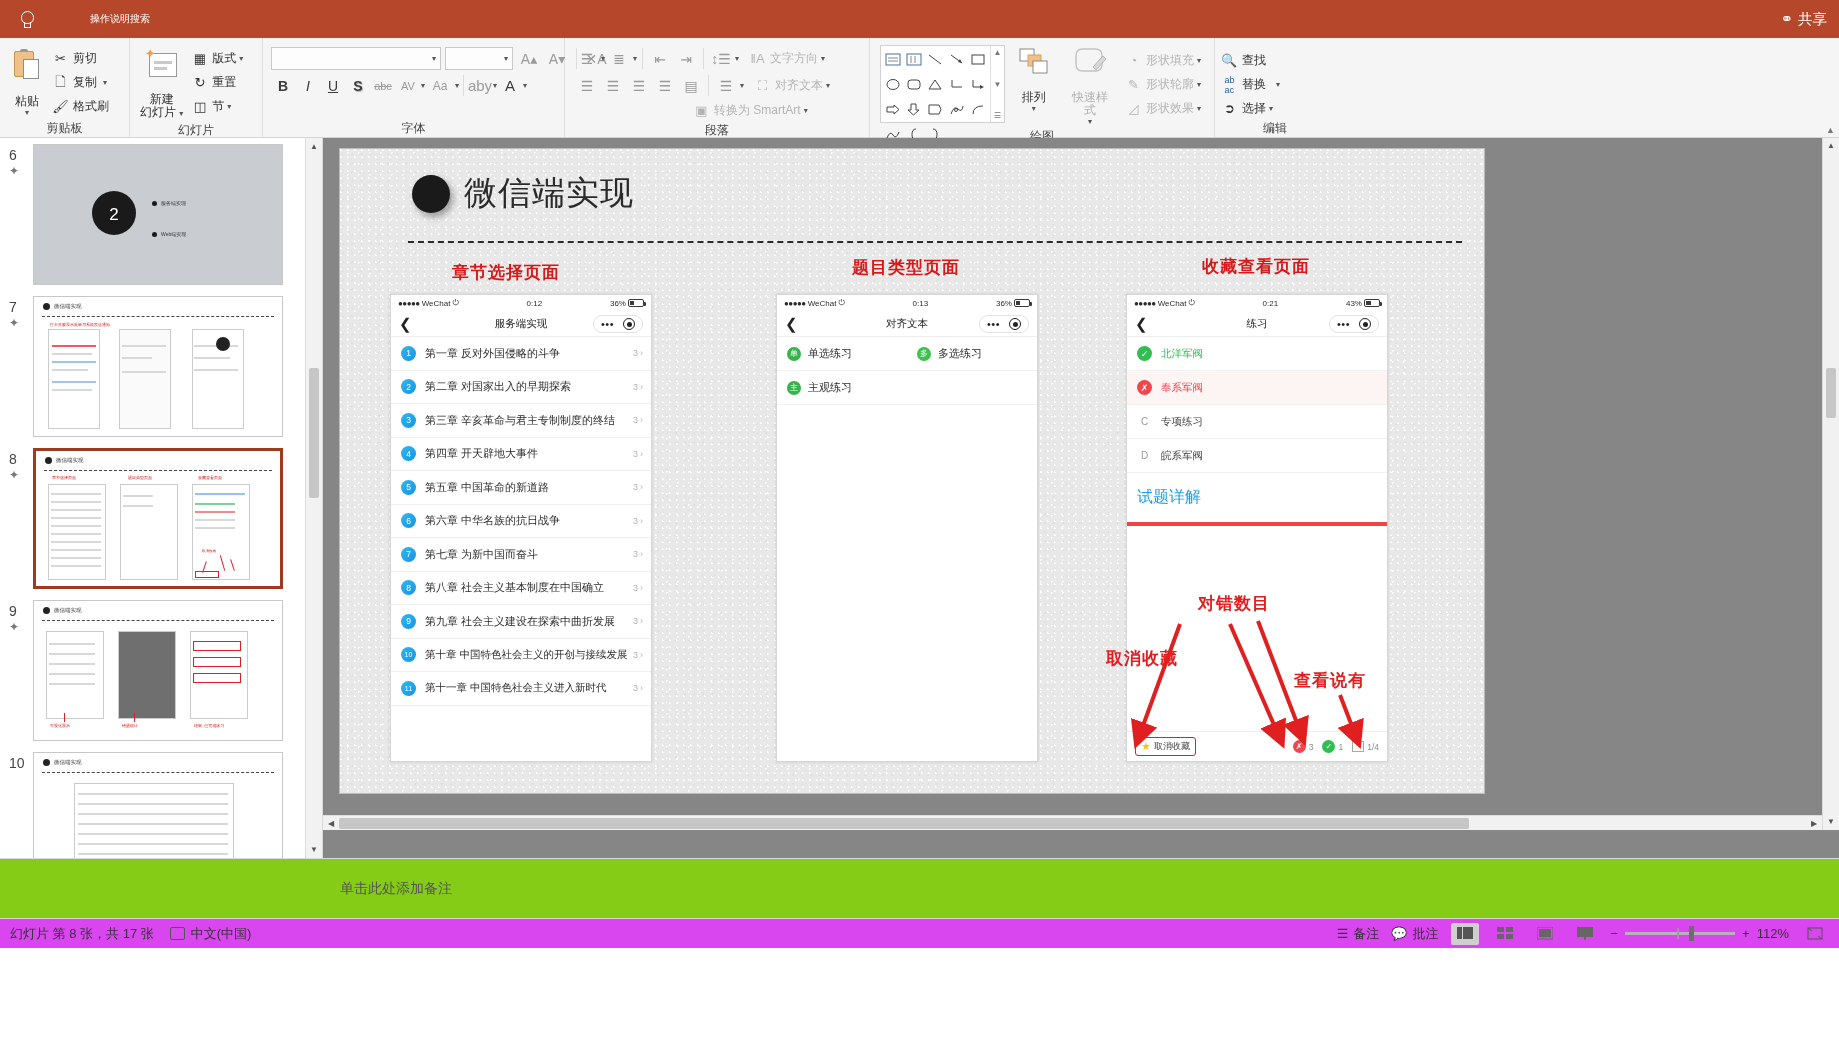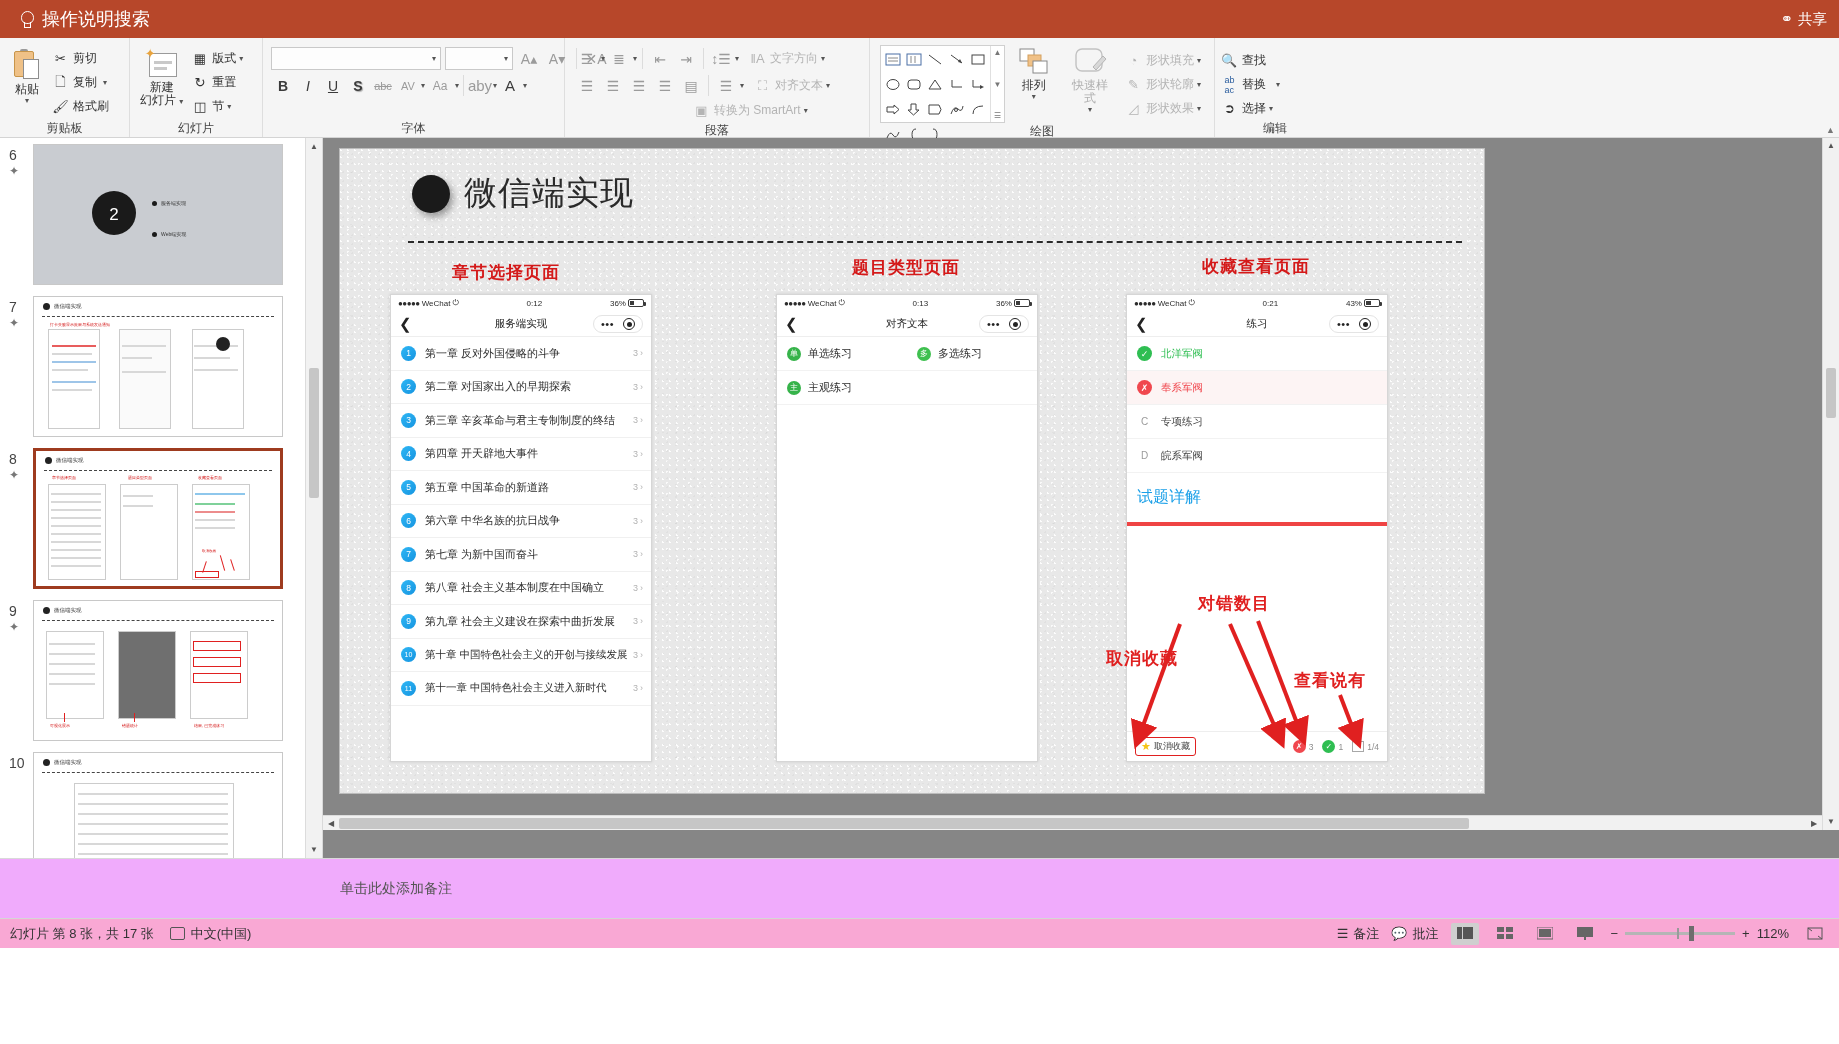--- a/index.html
+++ b/index.html
@@ -13,21 +13,21 @@
   .titlebar {
     height: 38px; background: #B7472A; position: relative;
     display: flex; align-items: stretch;
   }
   .tabs { display: flex; align-items: stretch; padding-left: 6px; }
   .tab {
     color: #fff; font-size: 15.5px; padding: 0 14px;
     display: flex; align-items: center; cursor: default; white-space: nowrap;
   }
   .tab.active { background: #fff; color: #B7472A; margin-top: 4px; border-radius: 3px 3px 0 0; }
-  .tellme { display: flex; align-items: center; margin-left: 18px; color: #fff; font-size: 18px; }
+  .tellme { display: flex; align-items: center; margin-left: 18px; color: #fff; font-size: 10px; gap: 48px; }
   .bulb {
     width: 17px; height: 17px; margin-right: 7px; position: relative;
     display: inline-block;
   }
   .bulb::before {
     content: ""; position: absolute; left: 3px; top: 0;
     width: 11px; height: 11px; border: 1.6px solid #fff; border-radius: 50% 50% 45% 45%;
   }
   .bulb::after {
     content: ""; position: absolute; left: 6px; top: 11px;
@@ -52,21 +52,21 @@
   .rgroup-title {
     text-align: center; font-size: 12px; color: #444; height: 17px;
     line-height: 17px; position: relative;
   }
 
   .bigbtn {
     display: flex; flex-direction: column; align-items: center;
     justify-content: flex-start; padding: 2px 6px; font-size: 12px; color: #333;
     min-width: 46px; cursor: default;
   }
-  .bigbtn .lbl { margin-top: 2px; text-align: center; line-height: 13px; }
+  .bigbtn .lbl { margin-top: 14px; text-align: center; line-height: 13px; }
   .caret { font-size: 8px; color: #555; }
 
   .smallcol { display: flex; flex-direction: column; justify-content: flex-start; gap: 1px; }
   .smallbtn {
     display: flex; align-items: center; font-size: 12px; color: #333;
     padding: 1px 5px 1px 2px; height: 23px; white-space: nowrap; cursor: default;
   }
   .smallbtn .ico { width: 17px; height: 17px; margin-right: 4px; flex: 0 0 17px;
     display: flex; align-items: center; justify-content: center; font-size: 13px; }
   .smallbtn.dis { color: #b4b4b4; }
@@ -317,27 +317,27 @@
   .vscroll-c {
     position: absolute; right: 0; top: 0; bottom: 28px; width: 17px;
     background: #f1f1f1; border-left: 1px solid #dcdcdc;
   }
   .vscroll-c .arr { height: 16px; text-align: center; font-size: 8px; color: #555; line-height: 16px; }
   .vscroll-c .arr.b { position: absolute; bottom: 0; left: 0; right: 0; }
   .vscroll-c .bar { position: absolute; left: 3px; right: 3px; top: 230px; height: 50px;
     background: #c6c6c6; border-radius: 2px; }
 
   .notes {
-    height: 60px; background: #f0abfc; border-top: 1px solid #d9d9d9;
+    height: 60px; background: #84cc16; border-top: 1px solid #d9d9d9;
     display: flex; align-items: center; padding-left: 340px; font-size: 14px; color: #555;
   }
 
   
   .statusbar {
-    height: 30px; background: #f9a8d4; border-top: 1px solid #d6d6d6;
+    height: 30px; background: #d946ef; border-top: 1px solid #d6d6d6;
     display: flex; align-items: center; font-size: 13px; color: #333;
     padding: 0 10px; gap: 16px;
   }
   .sb-right { margin-left: auto; display: flex; align-items: center; gap: 12px; }
   .sb-btn { display: flex; align-items: center; gap: 5px; cursor: default; }
   .viewbtn {
     width: 28px; height: 22px; display: flex; align-items: center;
     justify-content: center; border-radius: 2px;
   }
   .viewbtn.on { background: #cfcfcf; }

